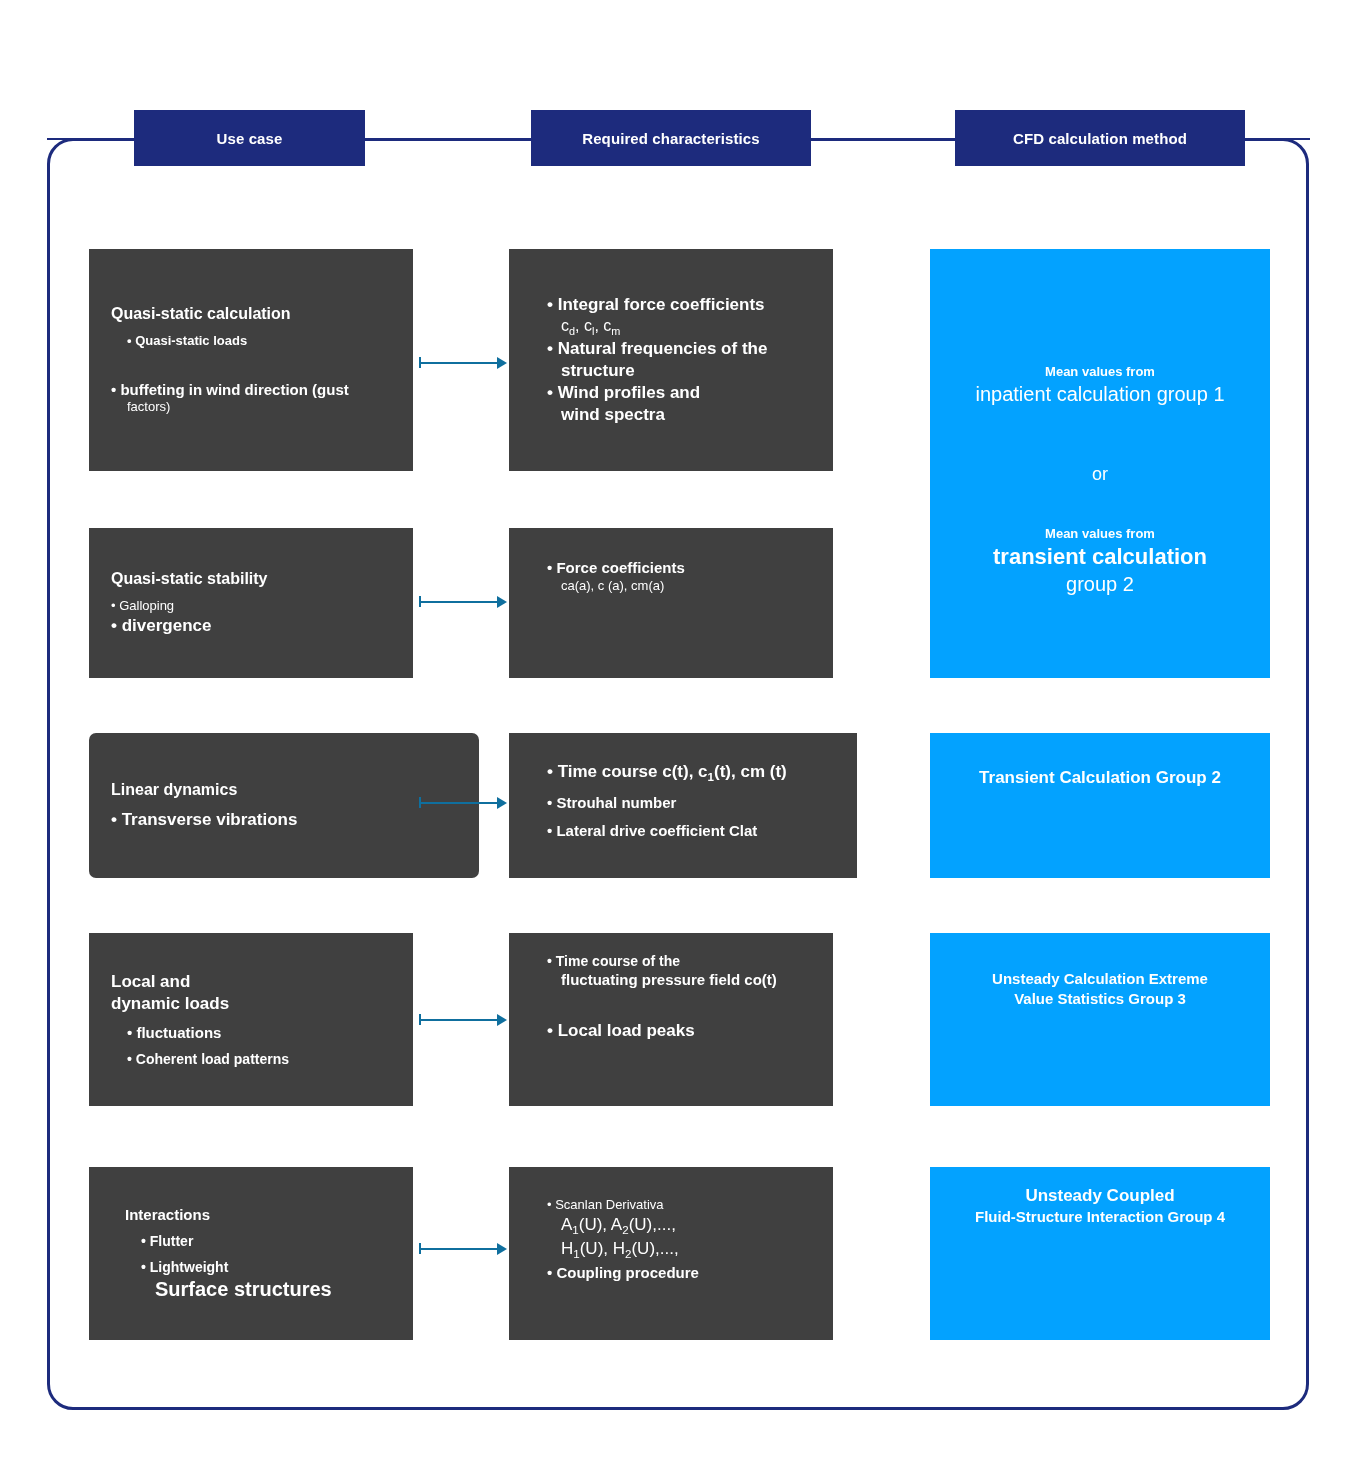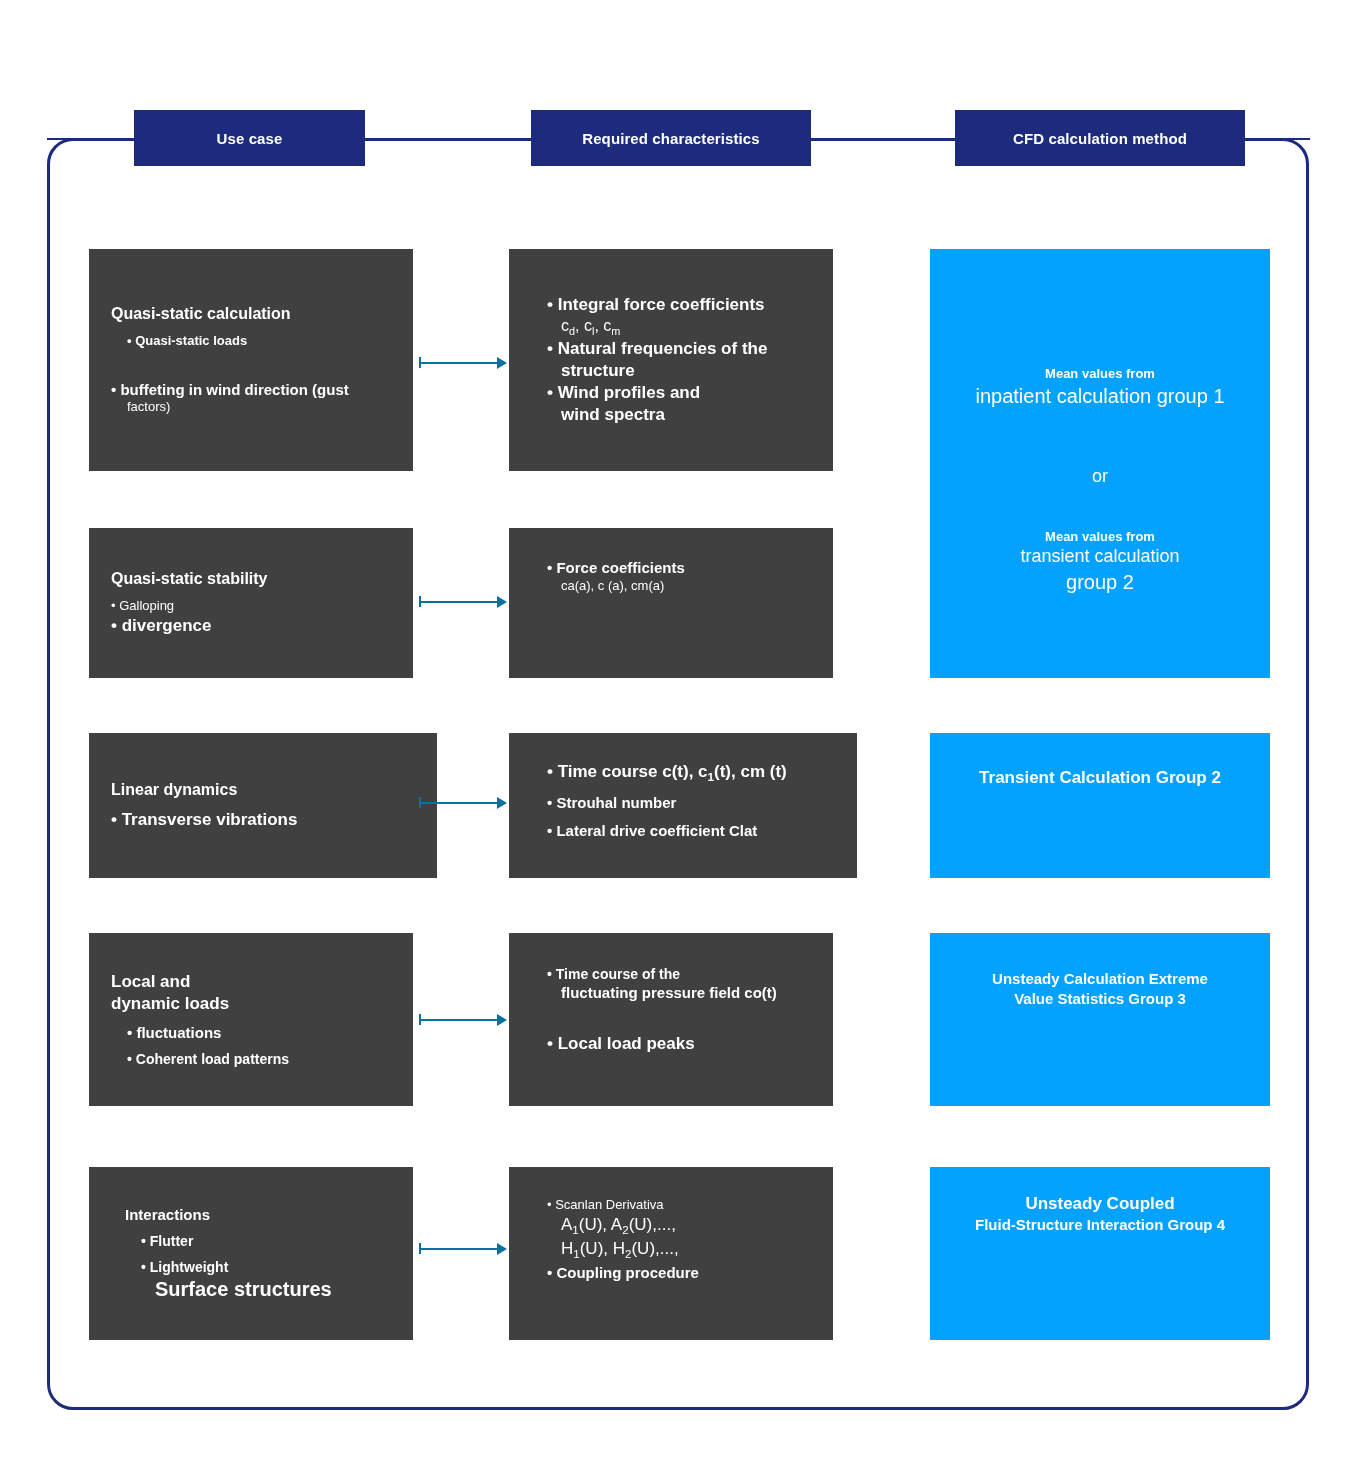--- a/index.html
+++ b/index.html
@@ -156,21 +156,21 @@
 
 <div class="card right" style="left:930px; top:249px; width:340px; height:429px;">
   <div class="pad" style="justify-content:center; padding-top:34px;">
     <div class="ln t-small">Mean values from</div>
     <div class="ln t-xl" style="font-weight:normal;">inpatient calculation group 1</div>
     <div class="gap-xl"></div>
     <div class="gap-m"></div>
     <div class="ln t-lg" style="font-weight:normal;font-size:18px;">or</div>
     <div class="gap-xl"></div>
     <div class="ln t-small">Mean values from</div>
-    <div class="ln t-lg" style="font-weight:normal;font-size:18px;">transient calculation</div>
+    <div class="ln t-lg" style="font-weight:bold;font-size:22px;">transient calculation</div>
     <div class="ln t-xl" style="font-weight:normal;">group 2</div>
   </div>
 </div>
 
 <div class="arrow-tail" style="left:419px; top:357px;"></div>
 <div class="arrow-line" style="left:419px; top:362px; width:78px;"></div>
 <div class="arrow-head" style="left:497px; top:357px;"></div>
 
 <div class="card left" style="left:89px; top:528px; width:324px; height:150px;">
   <div class="pad">
@@ -185,21 +185,21 @@
   <div class="pad" style="justify-content:flex-start; padding-top:30px;">
     <div class="ln t-med indent">• Force coefficients</div>
     <div class="ln t-big indent2">ca(a), c (a), cm(a)</div>
   </div>
 </div>
 
 <div class="arrow-tail" style="left:419px; top:596px;"></div>
 <div class="arrow-line" style="left:419px; top:601px; width:78px;"></div>
 <div class="arrow-head" style="left:497px; top:596px;"></div>
 
-<div class="card left" style="left:89px; top:733px; width:348px; height:145px;">
+<div class="card left" style="left:89px; top:733px; width:390px; height:145px;border-radius:7px;">
   <div class="pad">
     <div class="ln t-head">Linear dynamics</div>
     <div class="gap-s"></div>
     <div class="ln t-lg">• Transverse vibrations</div>
   </div>
 </div>
 
 <div class="card mid" style="left:509px; top:733px; width:348px; height:145px;">
   <div class="pad" style="justify-content:flex-start; padding-top:28px;">
     <div class="ln t-lg indent">
@@ -227,21 +227,21 @@
     <div class="ln t-lg">Local and</div>
     <div class="ln t-lg">dynamic loads</div>
     <div class="gap-s"></div>
     <div class="ln t-med indent">•  fluctuations</div>
     <div class="gap-s"></div>
     <div class="ln t-small indent" style="font-size:14px;">• Coherent load patterns</div>
   </div>
 </div>
 
 <div class="card mid" style="left:509px; top:933px; width:324px; height:173px;">
-  <div class="pad" style="justify-content:flex-start; padding-top:32px;border-radius:24px;">
+  <div class="pad" style="justify-content:flex-start; padding-top:19px;border-radius:24px;">
     <div class="ln t-small indent" style="font-size:14px;">• Time course of the</div>
     <div class="ln t-med indent2">fluctuating pressure field co(t)</div>
     <div class="gap-l"></div>
     <div class="ln t-lg indent">• Local load peaks</div>
   </div>
 </div>
 
 <div class="card right" style="left:930px; top:933px; width:340px; height:173px;">
   <div class="pad" style="justify-content:flex-start; padding-top:36px;">
     <div class="ln t-med">Unsteady Calculation Extreme</div>
@@ -271,21 +271,21 @@
       <span>A</span><sub>1</sub><span>(U), A</span><sub>2</sub><span>(U),...,</span>
     </div>
     <div class="ln t-reg indent2" style="font-size:17px;">
       <span>H</span><sub>1</sub><span>(U), H</span><sub>2</sub><span>(U),...,</span>
     </div>
     <div class="ln t-med indent">• Coupling procedure</div>
   </div>
 </div>
 
 <div class="card right" style="left:930px; top:1167px; width:340px; height:173px;">
-  <div class="pad" style="justify-content:flex-start; padding-top:26px;">
+  <div class="pad" style="justify-content:flex-start; padding-top:18px;">
     <div class="ln t-lg">Unsteady Coupled</div>
     <div class="ln t-med">Fluid-Structure Interaction Group 4</div>
   </div>
 </div>
 
 <div class="arrow-tail" style="left:419px; top:1243px;"></div>
 <div class="arrow-line" style="left:419px; top:1248px; width:78px;"></div>
 <div class="arrow-head" style="left:497px; top:1243px;"></div>
 
 </body></html>

